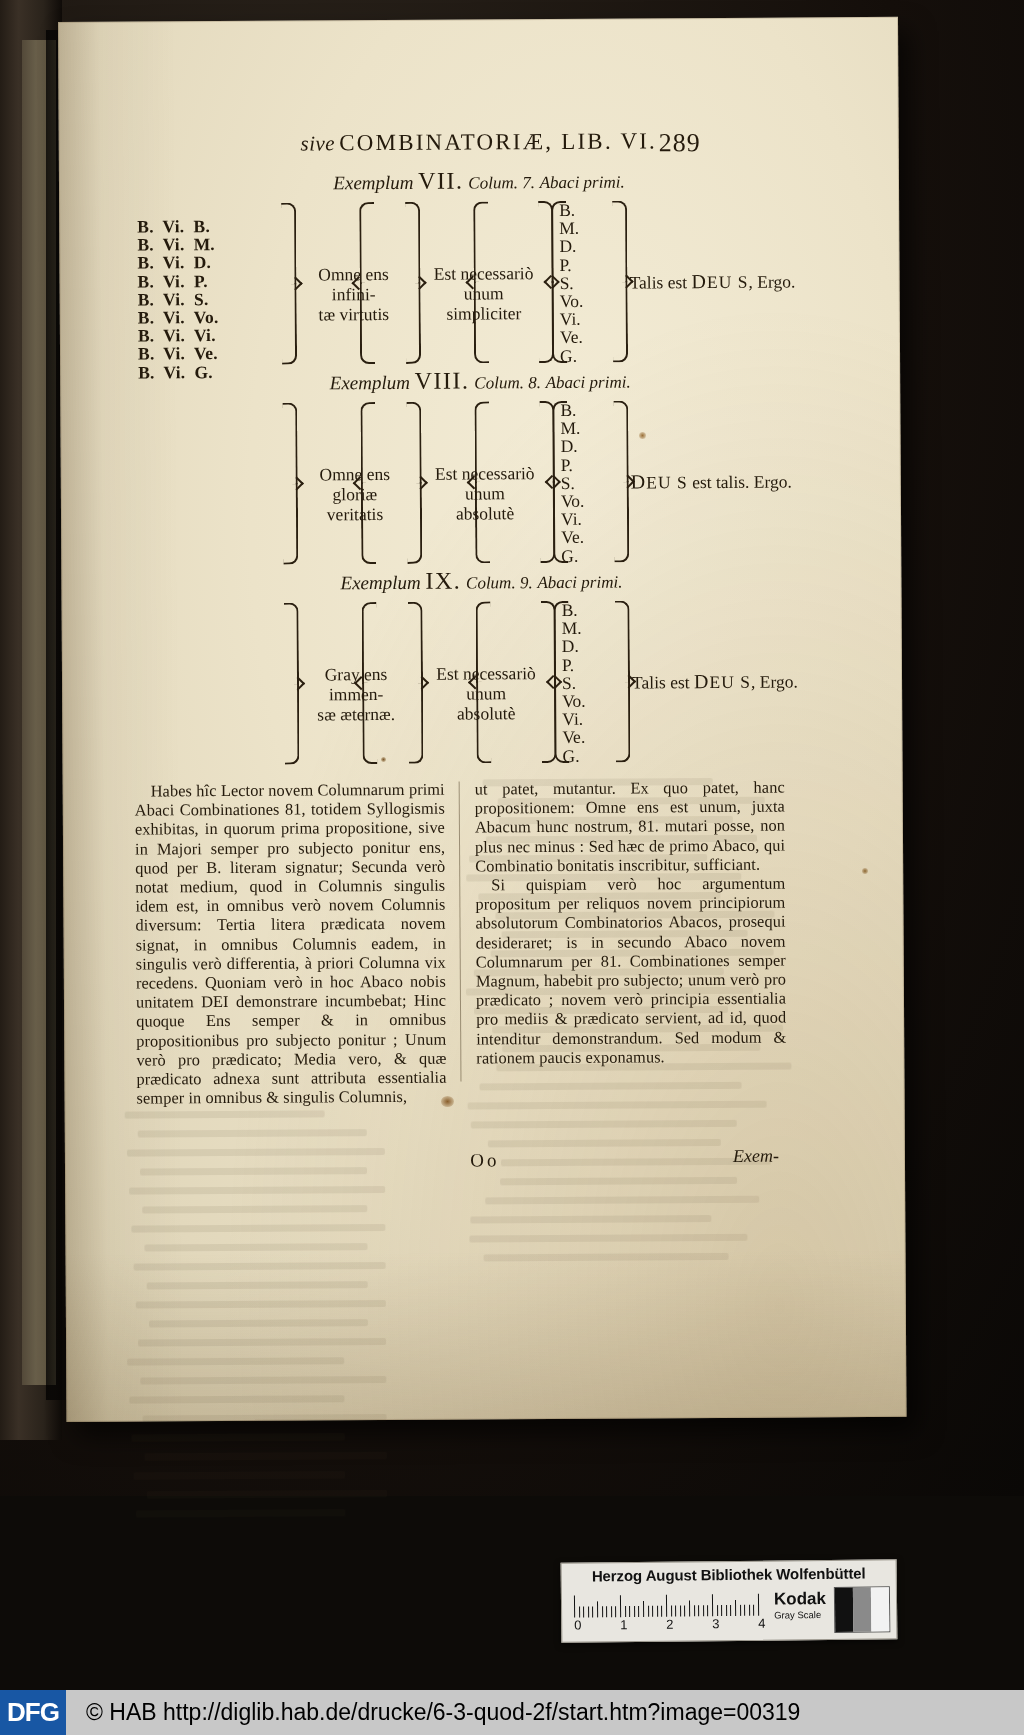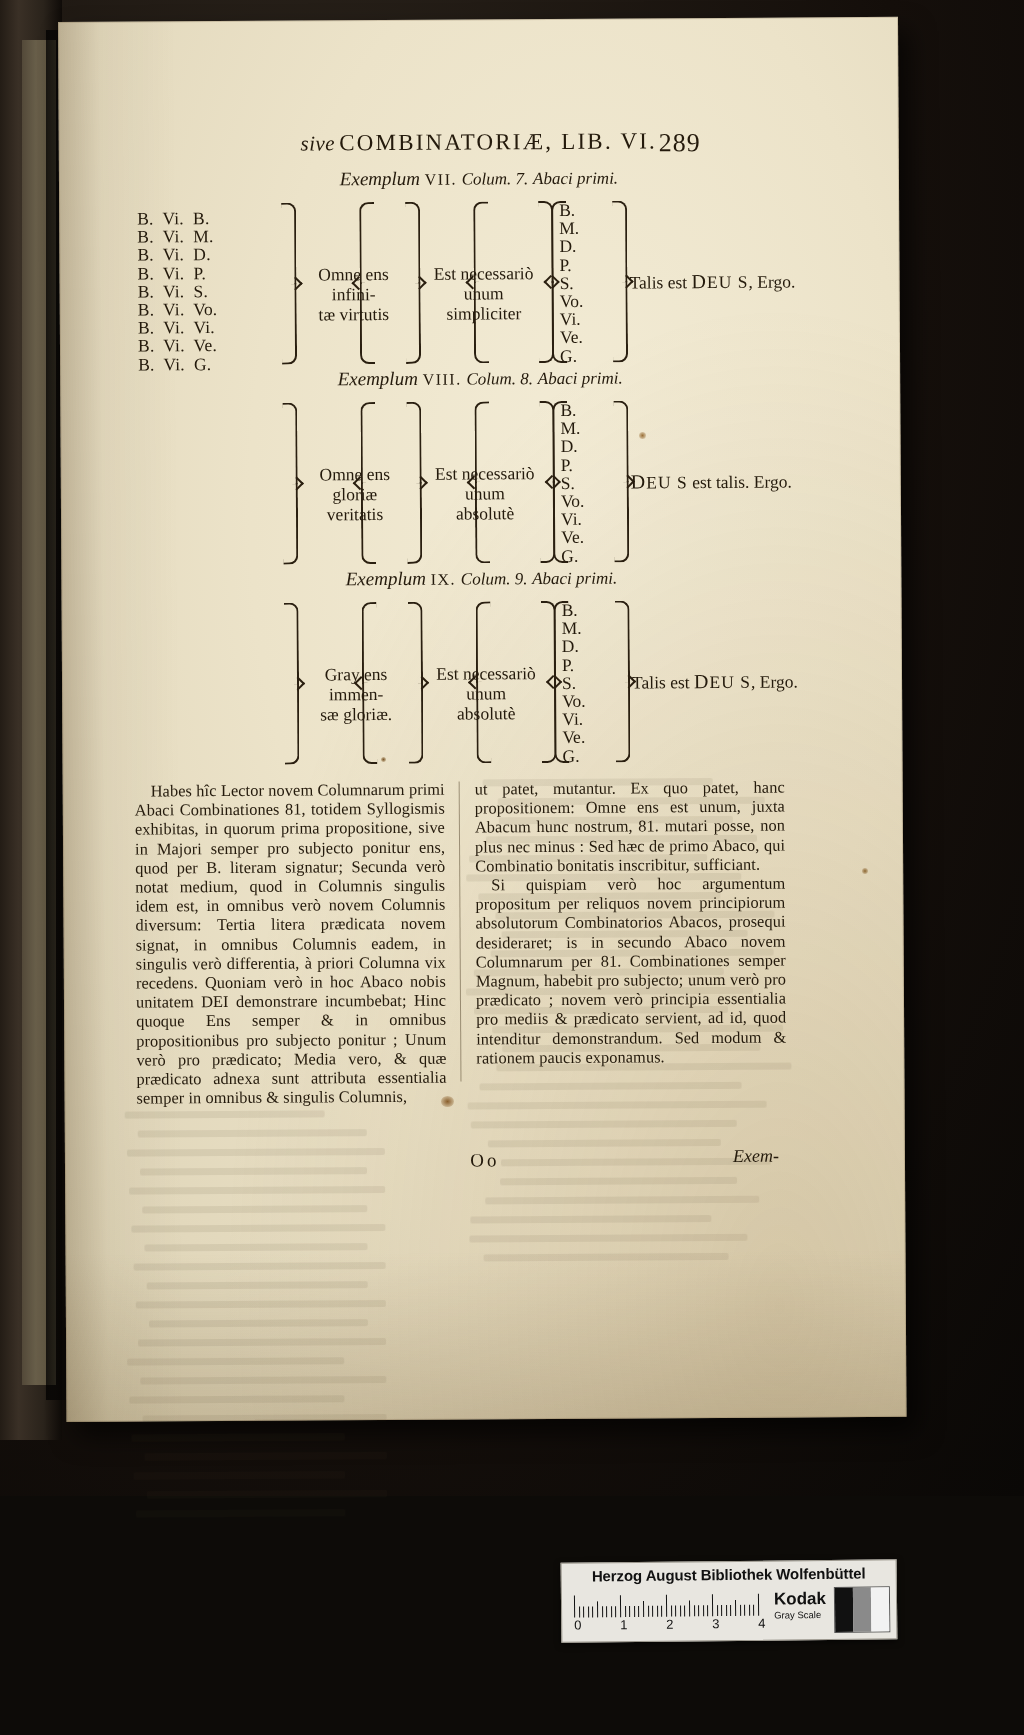--- a/index.html
+++ b/index.html
@@ -49,29 +49,29 @@
         color:#241a0c;}
 
   .runhead{position:absolute;left:0;top:110px;width:840px;text-align:center;}
   .rh-sive{font-style:italic;font-size:21px;letter-spacing:.5px;}
   .rh-title{font-size:23px;letter-spacing:2.2px;}
   .pageno{position:absolute;left:600px;top:110px;width:120px;text-align:left;
           font-size:26px;letter-spacing:1px;}
 
   .exheading{position:absolute;width:840px;text-align:center;font-size:19px;}
   .exheading i{}
-  .exheading .rom{font-style:normal;letter-spacing:1.5px;font-size:16px;}
+  .exheading .rom{font-style:normal;letter-spacing:1.5px;font-size:24px;}
   .exheading .sm{font-style:italic;font-size:17px;}
 
   
   .block{position:absolute;left:0;width:840px;}
   .blk-inner{position:relative;height:164px;}
 
-  .combos{position:absolute;left:78px;top:8px;width:150px;
-          font-size:17.5px;line-height:18.2px;letter-spacing:.2px;}
+  .combos{position:absolute;left:78px;top:16px;width:150px;
+          font-size:17.5px;line-height:18.2px;letter-spacing:.2px;font-weight:bold;}
   .combos .row{white-space:pre;}
   
   .cbrace{position:absolute;width:13px;height:160px;}
   .cbrace .top,.cbrace .bot{position:absolute;left:0;width:13px;height:80px;
           border-style:solid;border-color:#2a1f10;}
   .cbrace.right .top{border-width:2px 2px 0 0;border-top-right-radius:9px;
           border-bottom-right-radius:0;top:0;}
   .cbrace.right .bot{border-width:0 2px 2px 0;border-bottom-right-radius:9px;top:80px;}
   .cbrace.left .top{border-width:2px 0 0 2px;border-top-left-radius:9px;top:0;}
   .cbrace.left .bot{border-width:0 0 2px 2px;border-bottom-left-radius:9px;top:80px;}
@@ -366,21 +366,21 @@
               <div class="bot" style="height: 80px; top: 80px;"></div>
               <div class="nib" style="top: 76px;"></div>
             </div>
             <div class="cbrace right" style="left: 553px; top: 2px; height: 160px;">
               <div class="top" style="height: 80px;"></div>
               <div class="bot" style="height: 80px; top: 80px;"></div>
               <div class="nib" style="top: 76px;"></div>
             </div>
             <div class="midtext" style="left: 238px; top: 64px; width: 112px;">
               <div>Gray ens immen-</div>
-              <div>sæ gloriæ.</div>
+              <div>sæ æternæ.</div>
             </div>
             <div class="midtext" style="left: 358px; top: 64px; width: 132px;">
               <div>Est necessariò unum</div>
               <div>absolutè</div>
             </div>
             <div class="letters" style="left: 500px; top: 2px;">
               <div>B.</div>
               <div>M.</div>
               <div>D.</div>
               <div>P.</div>
@@ -469,14 +469,18 @@
       </div>
     <div class="kodak">Kodak</div>
     <div class="kodaksub">Gray Scale</div>
     <div class="greypatches">
       <div style="flex:1;background:#111;"></div>
       <div style="flex:1;background:#8a8a8a;"></div>
       <div style="flex:1;background:#f2f2f2;"></div>
     </div>
   </div>
 
+  <div class="credit">
+    <div class="dfg">DFG</div>
+    <div class="crediturl">© HAB http://diglib.hab.de/drucke/6-3-quod-2f/start.htm?image=00319</div>
+  </div>
 
 </div>
 
 </body></html>

